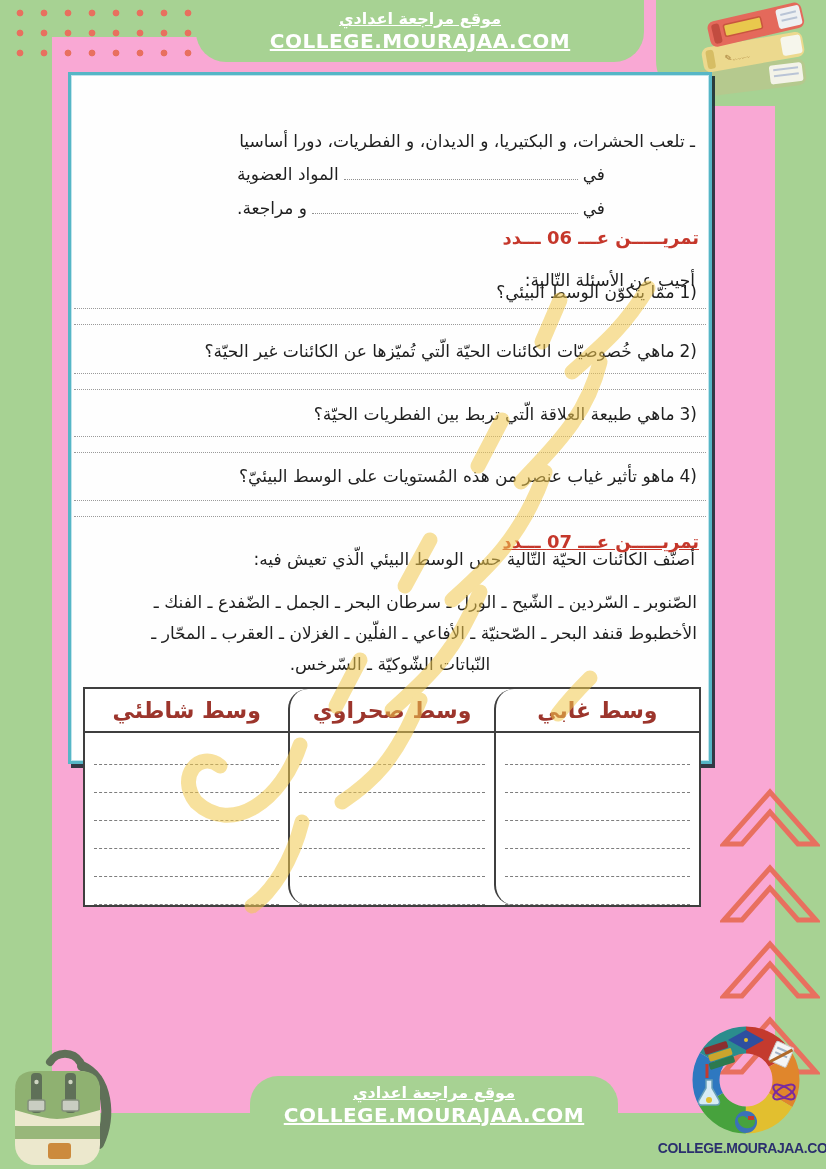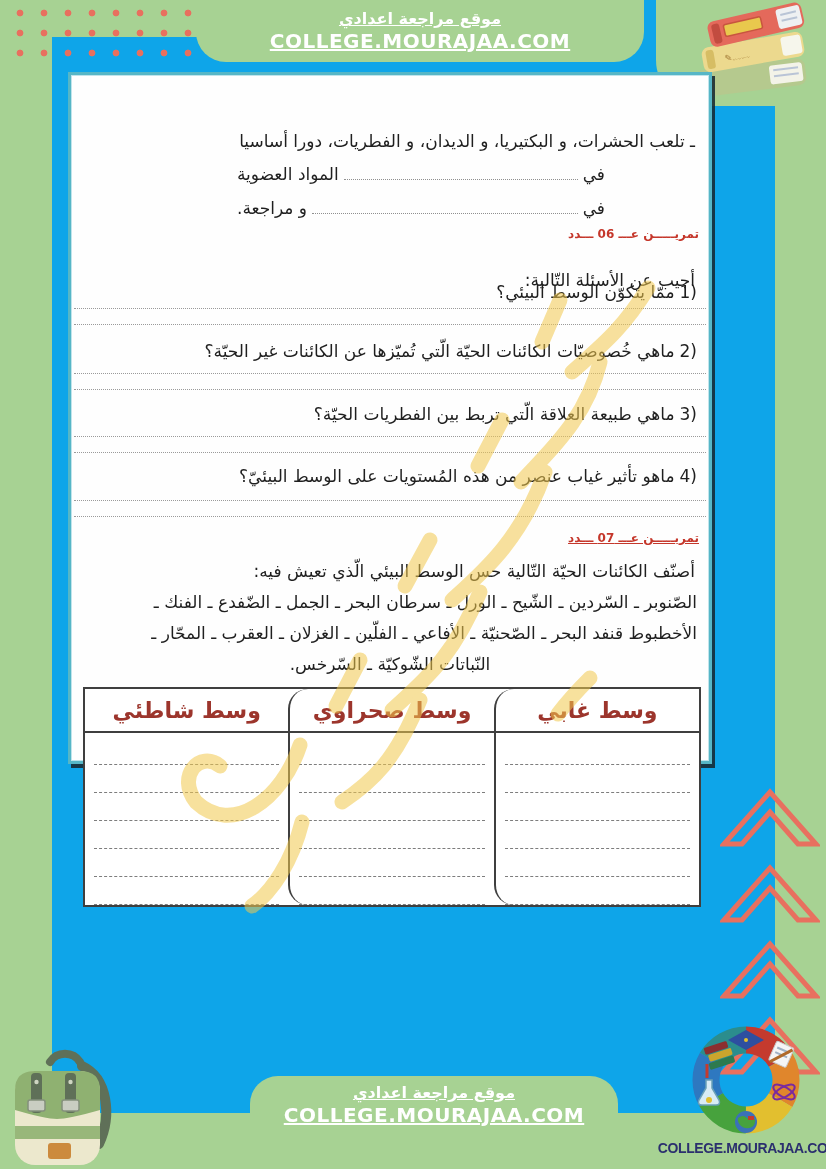--- a/index.html
+++ b/index.html
@@ -1,18 +1,18 @@
 <!DOCTYPE html>
 <html lang="ar"><head>
 <meta charset="utf-8">
 <style>
   html,body{margin:0;padding:0;background:#ffffff;}
   .page{
     position:relative;width:826px;height:1169px;overflow:hidden;
-    background:#0ea5e9;font-family:"DejaVu Sans",sans-serif;
+    background:#f9a8d4;font-family:"DejaVu Sans",sans-serif;
   }
   
   .band-left{position:absolute;left:0;top:0;width:52px;height:1169px;background:#a7d293;}
   .band-right{position:absolute;left:775px;top:0;width:51px;height:1169px;background:#a7d293;}
   .block-topleft{position:absolute;left:0;top:0;width:202px;height:37px;background:#a7d293;}
   .dots-grid{
     position:absolute;left:0;top:0;width:206px;height:58px;
     background-image:radial-gradient(circle,#e8705f 3.1px,rgba(0,0,0,0) 3.7px);
     background-size:24px 20px;background-position:8px 3px;
   }
@@ -30,21 +30,21 @@
   .site-ar{color:#ffffff;font-weight:bold;font-size:16px;text-decoration:underline;direction:rtl;}
   .site-en{color:#ffffff;font-weight:bold;font-size:20px;text-decoration:underline;letter-spacing:.5px;}
   
   .sheet{
     position:absolute;left:68px;top:72px;width:644px;height:692px;background:#fefefe;
     border:3px solid #56b6c6;box-shadow:3px 4px 0 rgba(23,40,48,.88), inset 0 0 0 1px #bfe4ec;
     box-sizing:border-box;direction:rtl;color:#1f1f1f;
   }
   .abs{position:absolute;right:0;left:0;}
   .txt{font-size:17px;line-height:25px;padding:0 14px;}
-  .red-title{color:#c5372b;font-weight:bold;font-size:12px;padding:0 10px;}
+  .red-title{color:#c5372b;font-weight:bold;font-size:18px;padding:0 10px;}
   .fillrow{position:absolute;display:flex;align-items:flex-end;width:368px;right:104px;font-size:17px;}
   .fillrow .dotfill{flex:1;border-bottom:1.6px dotted #8f8f8f;margin:0 5px 4px 5px;height:14px;}
   .qrow{display:flex;align-items:baseline;gap:5px;padding:0 12px;font-size:17px;}
   .qnum{direction:ltr;unicode-bidi:embed;display:inline-block;}
   .qdots{position:absolute;left:3px;right:3px;}
   .qdots .dl{height:15px;border-bottom:1.6px dotted #9a9a9a;}
   .listline{font-size:17px;line-height:26px;padding:0 12px;}
   .center{text-align:center;}
   
   .wtable{
@@ -163,21 +163,21 @@
     <div class="abs qrow" style="top:391px;">
       <span class="qnum">4)</span>
       <span>ماهو تأثير غياب عنصر من هذه المُستويات على الوسط البيئيّ؟</span>
     </div>
     <div class="qdots" style="top:410px;">
         <div class="dl"></div>
         <div class="dl"></div>
       </div>
 
     <div class="abs red-title" style="top:456px;text-decoration:underline;">تمريـــــن عـــ 07 ـــدد</div>
-    <div class="abs txt" style="top:484px;margin-left:44px;">أصنّف الكائنات الحيّة التّالية حس الوسط البيئي الّذي تعيش فيه:</div>
+    <div class="abs txt" style="top:472px;margin-left:44px;">أصنّف الكائنات الحيّة التّالية حس الوسط البيئي الّذي تعيش فيه:</div>
 
     <div class="abs listline" style="top:545px;">الأخطبوط قنفد البحر ـ الصّحنيّة ـ الأفاعي ـ الفلّين ـ الغزلان ـ العقرب ـ المحّار ـ</div>
     <div class="abs listline" style="top:514px;">الصّنوبر ـ السّردين ـ الشّيح ـ الورل ـ سرطان البحر ـ الجمل ـ الضّفدع ـ الفنك ـ</div>
     <div class="abs listline center" style="top:576px;">النّباتات الشّوكيّة ـ السّرخس.</div>
 
     <div class="wtable">
       <div class="wcol">
         <div class="whead">وسط غابي</div>
         <div class="wbody">
           <div class="ansline"></div>

